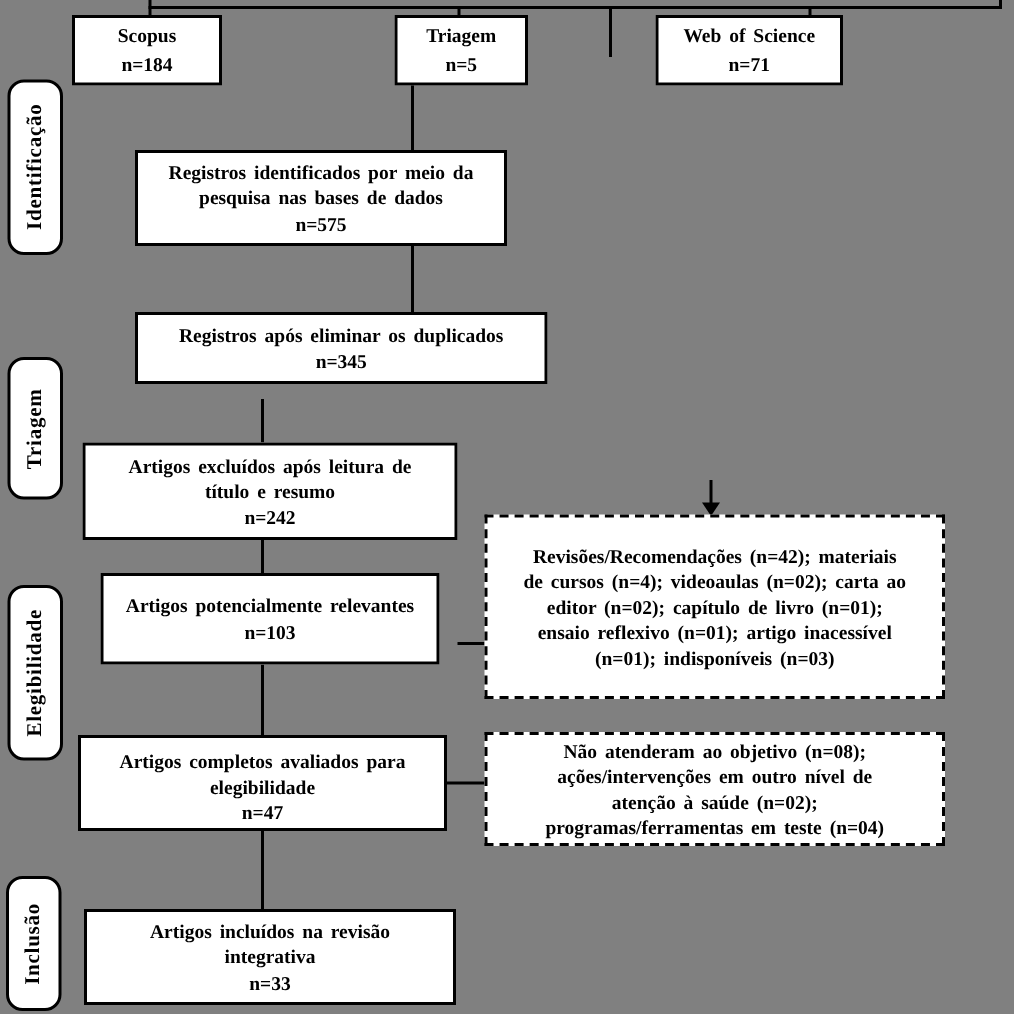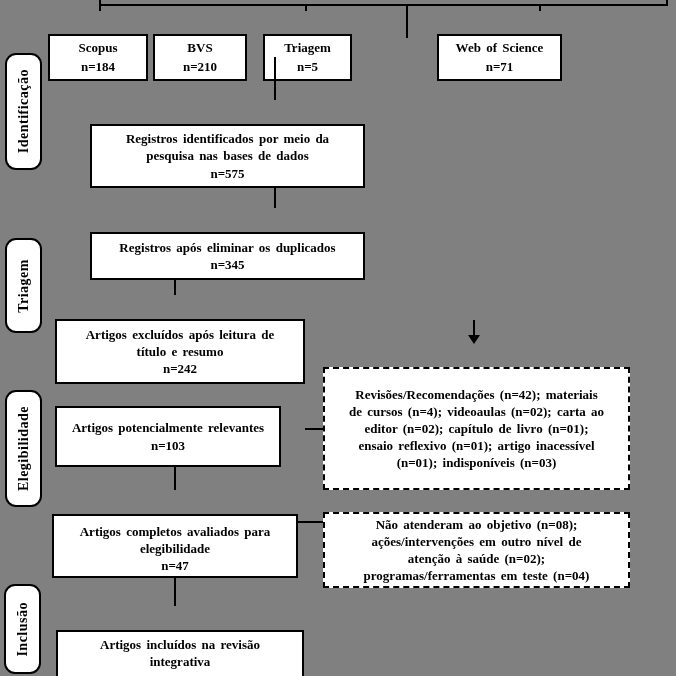--- a/index.html
+++ b/index.html
@@ -11,21 +11,20 @@
   }
   #canvas { position:relative; width:676px; height:676px; }
   * { box-sizing:border-box; }
 
   .box {
     position:absolute; background:#ffffff; border:2px solid #000;
     display:flex; align-items:center; justify-content:center;
     text-align:center; white-space:pre-line;
     font-size:13px; line-height:1.32; word-spacing:2px;
     padding:2px 4px;
-    margin-top:24px;
   }
   .dashed { border:2px dashed #000; }
 
   .dbbox { flex-direction:column; line-height:1.45; }
 
   .stage {
     position:absolute; background:#ffffff; border:2px solid #000;
     border-radius:11px;
     display:flex; align-items:center; justify-content:center;
   }
@@ -54,24 +53,20 @@
   <div class="vline" style="left:99px; top:0; height:11px;"></div>
   <div class="vline" style="left:305px; top:4px; height:7px;"></div>
   <div class="vline" style="left:406px; top:4px; height:34px;"></div>
   <div class="vline" style="left:539px; top:4px; height:7px;"></div>
   <div class="vline" style="left:666px; top:0; height:5px;"></div>
 
   <div class="box dbbox" style="left:48px; top:10px; width:100px; height:47px;">
     <div>Scopus</div>
     <div>n=184</div>
   </div>
-  <div class="box dbbox" style="left:153px; top:10px; width:94px; height:47px;">
-    <div>BVS</div>
-    <div>n=210</div>
-  </div>
   <div class="box dbbox" style="left:263px; top:10px; width:89px; height:47px;">
     <div>Triagem</div>
     <div>n=5</div>
   </div>
   <div class="box dbbox" style="left:437px; top:10px; width:125px; height:47px;">
     <div>Web of Science</div>
     <div>n=71</div>
   </div>
 
   <div class="stage" style="left:5px; top:53px;  width:37px; height:117px;">
@@ -90,35 +85,35 @@
   <div class="vline" style="left:274px; top:57px;  height:43px;"></div>
   <div class="vline" style="left:274px; top:164px; height:44px;"></div>
   <div class="vline" style="left:174px; top:266px; height:29px;"></div>
   <div class="vline" style="left:174px; top:360px; height:22px;"></div>
   <div class="vline" style="left:174px; top:443px; height:47px;"></div>
   <div class="vline" style="left:174px; top:554px; height:52px;"></div>
 
   <div class="hline" style="left:305px; top:428px; width:18px;"></div>
   <div class="hline" style="left:298px; top:521px; width:25px;"></div>
 
-  <div class="box" style="left:90px; top:100px; width:275px; height:64px;">
+  <div class="box" style="left:90px; top:100px; width:248px; height:64px;">
     <div>Registros identificados por meio da
 pesquisa nas bases de dados
 n=575</div>
   </div>
   <div class="box" style="left:90px; top:208px; width:275px; height:48px;">
     <div>Registros após eliminar os duplicados
 n=345</div>
   </div>
   <div class="box" style="left:55px; top:295px; width:250px; height:65px;">
     <div>Artigos excluídos após leitura de
 título e resumo
 n=242</div>
   </div>
-  <div class="box" style="left:55px; top:382px; width:226px; height:61px;">
+  <div class="box" style="left:67px; top:382px; width:226px; height:61px;">
     <div>Artigos potencialmente relevantes
 n=103</div>
   </div>
   <div class="box" style="left:52px; top:490px; width:246px; height:64px;align-items:flex-end;">
     <div>Artigos completos avaliados para
 elegibilidade
 n=47</div>
   </div>
   <div class="box" style="left:56px; top:606px; width:248px; height:64px;">
     <div>Artigos incluídos na revisão

